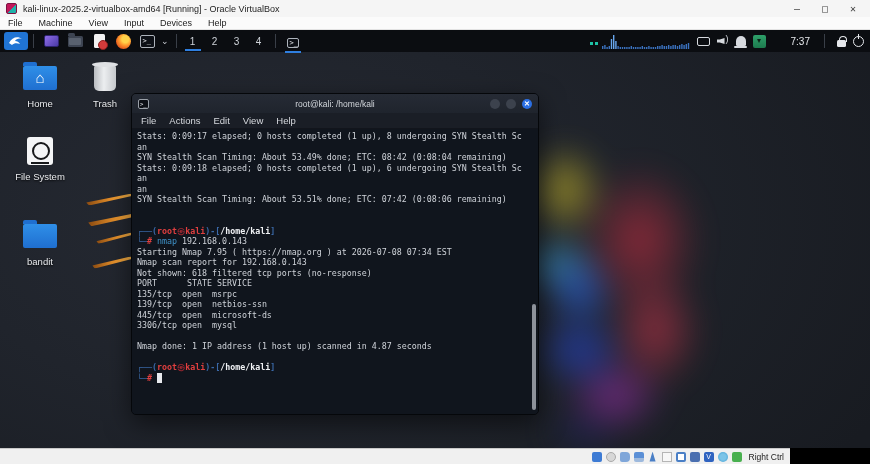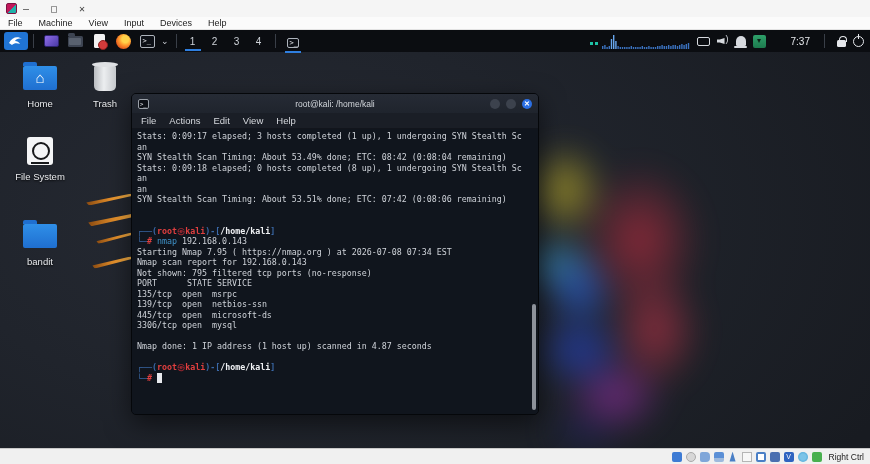--- a/index.html
+++ b/index.html
@@ -115,41 +115,42 @@
   .c-fg   { color:#cfd3d9; }
   .c-blue { color:#3a69a8; font-weight:bold; }
   .c-red  { color:#e03f3f; font-weight:bold; }
   .c-dred { color:#9c2730; font-weight:bold; }
   .c-bold { color:#f0f2f5; font-weight:bold; }
   .c-cmd  { color:#3f93c9; }
   .c-cursor { background:#e8eaee; color:#e8eaee; }
   .term-scrollbar { position:absolute; right:2px; top:175px; width:4px; height:106px; background:#8d929a; border-radius:2px; cursor:pointer; }
 
   
-  .host-statusbar { position:absolute; left:0; top:448px; width:870px; height:16px; background:#f0f0f0;
+  .host-statusbar { position:absolute; left:0; top:448px; width:790px; height:16px; background:#f0f0f0;
     border-top:1px solid #c9c9c9; display:flex; align-items:center; justify-content:flex-end; gap:4px; padding-right:6px; }
   .sb-ico { width:10px; height:10px; display:inline-block; cursor:pointer; }
   .sb-hdd { background:#3d7bd4; border-radius:2px; }
   .sb-cd { background:#d7d7d7; border-radius:50%; border:1px solid #aaa; }
   .sb-audio { background:#7fa6d9; border-radius:2px 40% 40% 2px; }
   .sb-net { background:linear-gradient(180deg,#5a8fd6 60%, #9db9dd 60%); border-radius:2px; }
   .sb-usb { background:#4a7fc6; clip-path:polygon(20% 100%, 50% 0, 80% 100%); }
   .sb-shf { background:#f7f7f7; border:1px solid #b5b5b5; }
   .sb-disp { background:#fff; border:2px solid #4a7fc6; border-radius:2px; }
   .sb-rec { background:#4a6fb0; border-radius:2px; }
   .sb-feat { background:#2f63c0; border-radius:2px; color:#fff; font-size:7px; line-height:10px; text-align:center; }
   .sb-mouse { background:radial-gradient(circle,#7cc4e8 40%, #3a9bd0 100%); border-radius:50%; }
   .sb-kbd { background:#49b04f; border-radius:2px; }
   .hostkey { font-size:8.5px; color:#222; margin-left:3px; }
 </style>
 </head>
 <body>
 
 <div class="host-titlebar">
   <span class="vbox-vm-icon"></span>
+  <span class="host-title">kali-linux-2025.2-virtualbox-amd64 [Running] - Oracle VirtualBox</span>
   <span class="host-controls">
     <span>–</span>
     <span>□</span>
     <span>✕</span>
   </span>
 </div>
 
 <div class="host-menubar">
   <span>File</span>
   <span>Machine</span>
@@ -293,34 +294,34 @@
     </div>
     <div class="term-menubar">
       <span>File</span>
       <span>Actions</span>
       <span>Edit</span>
       <span>View</span>
       <span>Help</span>
     </div>
     <div class="term-content">
       <div class="term-scrollbar"></div>
-    <div class="tline"><span class="c-fg">Stats: 0:09:17 elapsed; 3 hosts completed (1 up), 1 undergoing SYN Stealth Sc</span></div>
+    <div class="tline"><span class="c-fg">Stats: 0:09:17 elapsed; 0 hosts completed (1 up), 8 undergoing SYN Stealth Sc</span></div>
         <div class="tline"><span class="c-fg">an</span></div>
         <div class="tline"><span class="c-fg">SYN Stealth Scan Timing: About 53.49% done; ETC: 08:42 (0:08:04 remaining)</span></div>
-        <div class="tline"><span class="c-fg">Stats: 0:09:18 elapsed; 0 hosts completed (8 up), 1 undergoing SYN Stealth Sc</span></div>
+        <div class="tline"><span class="c-fg">Stats: 0:09:18 elapsed; 0 hosts completed (1 up), 6 undergoing SYN Stealth Sc</span></div>
         <div class="tline"><span class="c-fg">an</span></div>
         <div class="tline"><span class="c-fg">an</span></div>
         <div class="tline"><span class="c-fg">SYN Stealth Scan Timing: About 53.51% done; ETC: 07:42 (0:08:06 remaining)</span></div>
         <div class="tline">&nbsp;</div>
         <div class="tline">&nbsp;</div>
         <div class="tline"><span class="c-blue">┌──(</span><span class="c-red">root</span><span class="c-dred">㉿</span><span class="c-red">kali</span><span class="c-blue">)-[</span><span class="c-bold">/home/kali</span><span class="c-blue">]</span></div>
         <div class="tline"><span class="c-blue">└─</span><span class="c-red"># </span><span class="c-cmd">nmap</span><span class="c-fg"> 192.168.0.143</span></div>
         <div class="tline"><span class="c-fg">Starting Nmap 7.95 ( https://nmap.org ) at 2026-07-08 07:34 EST</span></div>
         <div class="tline"><span class="c-fg">Nmap scan report for 192.168.0.143</span></div>
-        <div class="tline"><span class="c-fg">Not shown: 795 filtered tcp ports (no-response)</span></div>
+        <div class="tline"><span class="c-fg">Not shown: 618 filtered tcp ports (no-response)</span></div>
         <div class="tline"><span class="c-fg">PORT      STATE SERVICE</span></div>
         <div class="tline"><span class="c-fg">135/tcp  open  msrpc</span></div>
         <div class="tline"><span class="c-fg">139/tcp  open  netbios-ssn</span></div>
         <div class="tline"><span class="c-fg">445/tcp  open  microsoft-ds</span></div>
         <div class="tline"><span class="c-fg">3306/tcp open  mysql</span></div>
         <div class="tline">&nbsp;</div>
         <div class="tline"><span class="c-fg">Nmap done: 1 IP address (1 host up) scanned in 4.87 seconds</span></div>
         <div class="tline">&nbsp;</div>
         <div class="tline"><span class="c-blue">┌──(</span><span class="c-red">root</span><span class="c-dred">㉿</span><span class="c-red">kali</span><span class="c-blue">)-[</span><span class="c-bold">/home/kali</span><span class="c-blue">]</span></div>
         <div class="tline"><span class="c-blue">└─</span><span class="c-red"># </span><span class="c-cursor"> </span></div>

